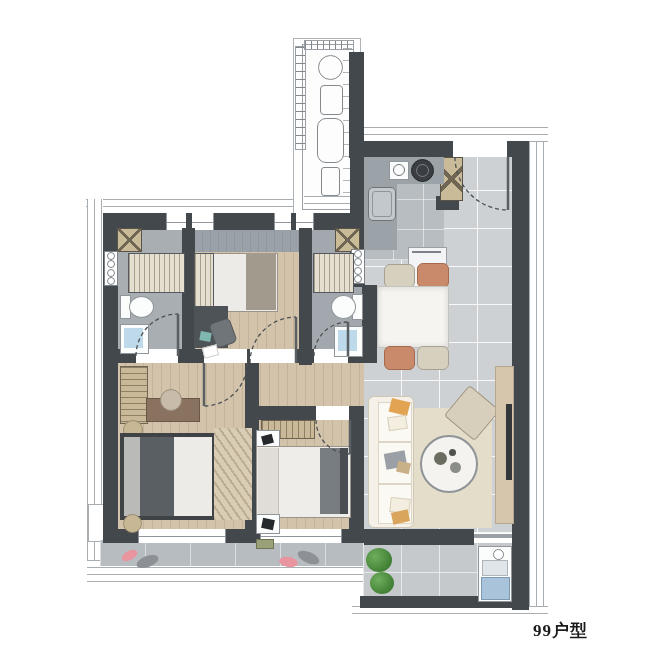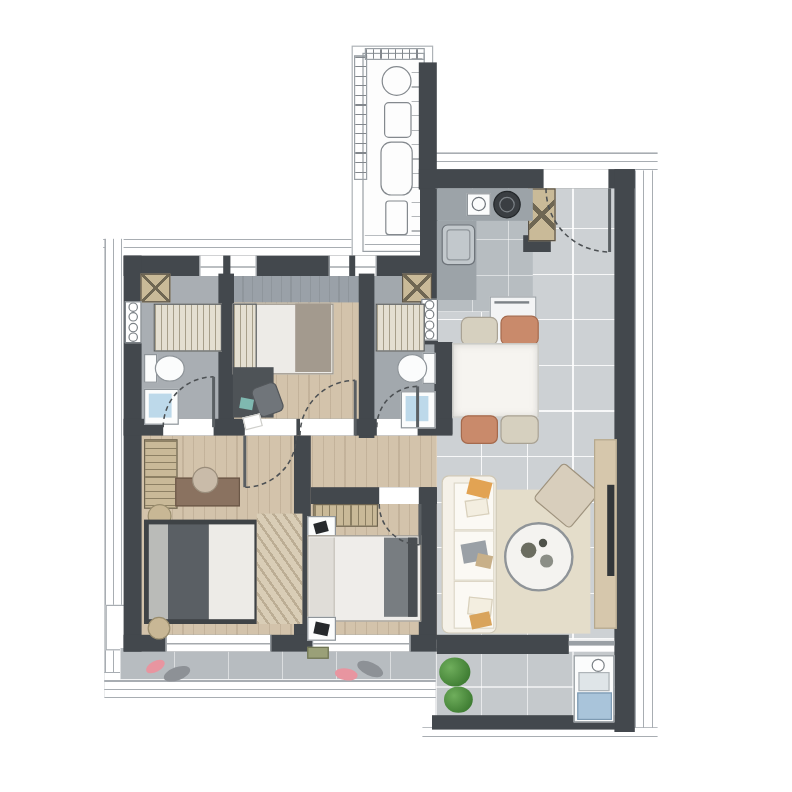--- a/index.html
+++ b/index.html
@@ -247,13 +247,14 @@
     <g stroke="#5a5f63" stroke-width="2.5">
       <line x1="508" y1="157" x2="508" y2="210"></line>
       <line x1="178" y1="314" x2="178" y2="356"></line>
       <line x1="204" y1="363" x2="204" y2="406"></line>
       <line x1="296" y1="317" x2="296" y2="363"></line>
       <line x1="348" y1="322" x2="348" y2="356"></line>
       <line x1="350" y1="420" x2="350" y2="454"></line>
     </g>
   </svg>
 
+  <div id="plan-label">99户型</div>
 </div>
 
 </body></html>

